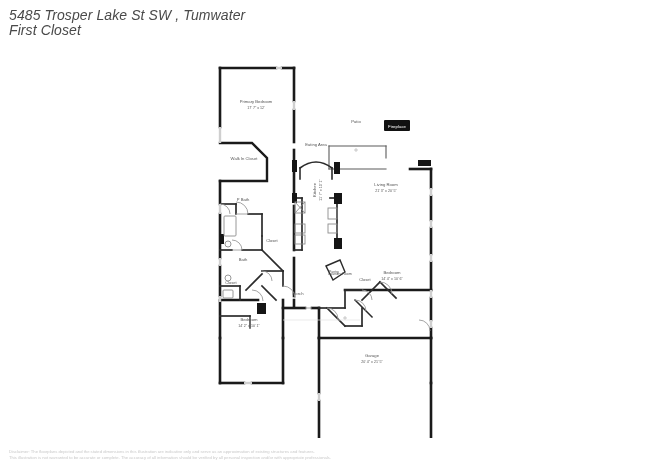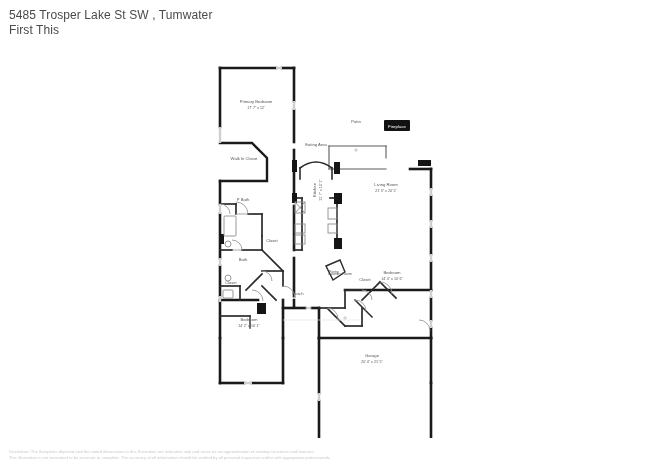--- a/index.html
+++ b/index.html
@@ -11,24 +11,25 @@
     color:#3a3a3a;
     overflow:hidden;
     position:relative;
   }
   
   .header{
     position:absolute;left:9px;top:8px;
     line-height:15px;
   }
   .header .line{
-    font-size:12px;
+    font-size:14px;
     color:#4a4a4a;
     letter-spacing:.1px;
     white-space:nowrap;
+    font-style:italic;
   }
   
   .plan-wrap{
     position:absolute;left:0;top:38px;
     width:650px;height:400px;
   }
   .plan-svg{display:block;}
   
   .footer{
     position:absolute;left:9px;top:449px;
@@ -41,21 +42,21 @@
     white-space:nowrap;
     letter-spacing:0px;
   }
   
 </style>
 </head>
 <body>
 
 <div class="header">
   <div class="line">5485 Trosper Lake St SW , Tumwater</div>
-  <div class="line">First This</div>
+  <div class="line">First Closet</div>
 </div>
 
 <div class="plan-wrap">
 <svg class="plan-svg" width="650" height="400" viewBox="0 0 650 400">
 
   <g stroke="#1a1a1a" stroke-width="2.6" fill="none" stroke-linecap="square">
 
     <path d="M220,30 L276,30"></path>
     <path d="M282,30 L294,30"></path>
     <path d="M220,30 L220,89"></path>

